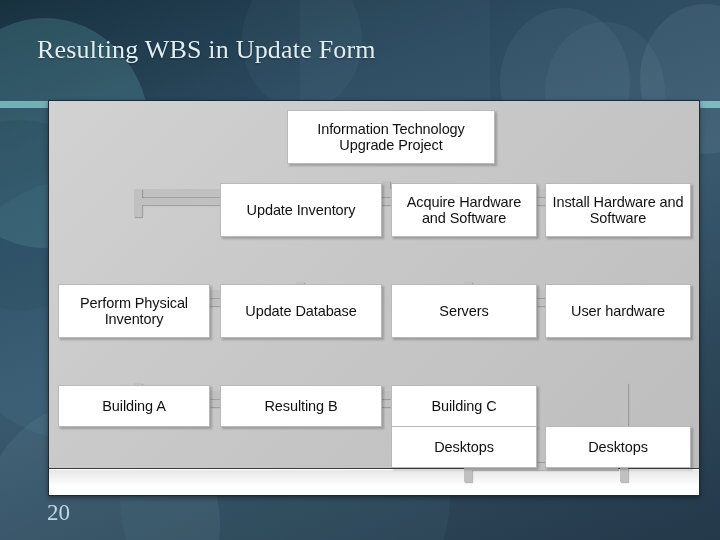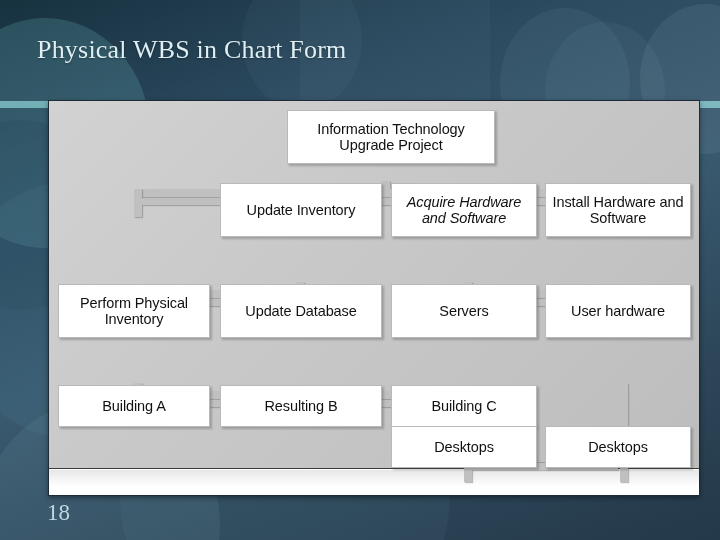--- a/index.html
+++ b/index.html
@@ -111,23 +111,23 @@
   <div class="bg-circle c3"></div>
   <div class="bg-circle c4"></div>
   <div class="bg-band"></div>
   <div class="bg-circle c8"></div>
   <div class="bg-circle c5"></div>
   <div class="bg-circle c6"></div>
   <div class="bg-circle c7"></div>
 
   <div id="accent-line"></div>
 
-  <div id="title">Physical WBS in Chart Form</div>
-
-  <div id="slide-number">18</div>
+  <div id="title">Resulting WBS in Update Form</div>
+
+  <div id="slide-number">20</div>
 
   <div id="chart-frame">
     <div id="chart-canvas">
 
       <div class="conn" style="left:333px; top:80px; width:8px; height:8px;"></div>
 
       <div class="conn" style="left:85px;  top:88px;  width:494px; height:8px;"></div>
 
       <div class="conn" style="left:85px;  top:88px;  width:8px;  height:28px;"></div>
       <div class="conn" style="left:247px; top:96px;  width:8px;  height:20px;"></div>
@@ -162,21 +162,21 @@
       <div class="conn" style="left:415px; top:353px; width:164px; height:8px;"></div>
       <div class="conn" style="left:415px; top:353px; width:8px;  height:28px;"></div>
       <div class="conn" style="left:571px; top:353px; width:8px;  height:28px;"></div>
       <div class="conn" style="left:423px; top:362px; width:146px; height:7px;"></div>
 
       <div class="node two-line" style="left:238px; top:9px;   width:208px; height:54px;">Information Technology Upgrade Project</div>
 
 
       <div class="node two-line" style="left:171px; top:82px;  width:162px; height:54px;">Update Inventory</div>
 
-      <div class="node two-line" style="left:342px; top:82px;  width:146px; height:54px;font-style:italic;">Acquire Hardware and Software</div>
+      <div class="node two-line" style="left:342px; top:82px;  width:146px; height:54px;">Acquire Hardware and Software</div>
 
       <div class="node two-line" style="left:496px; top:82px;  width:146px; height:54px;">Install Hardware and Software</div>
 
       <div class="node two-line" style="left:9px;   top:183px; width:152px; height:54px;">Perform Physical Inventory</div>
 
       <div class="node two-line" style="left:171px; top:183px; width:162px; height:54px;">Update Database</div>
 
       <div class="node" style="left:342px; top:183px; width:146px; height:54px;">Servers</div>
 
       <div class="node" style="left:496px; top:183px; width:146px; height:54px;">User hardware</div>

